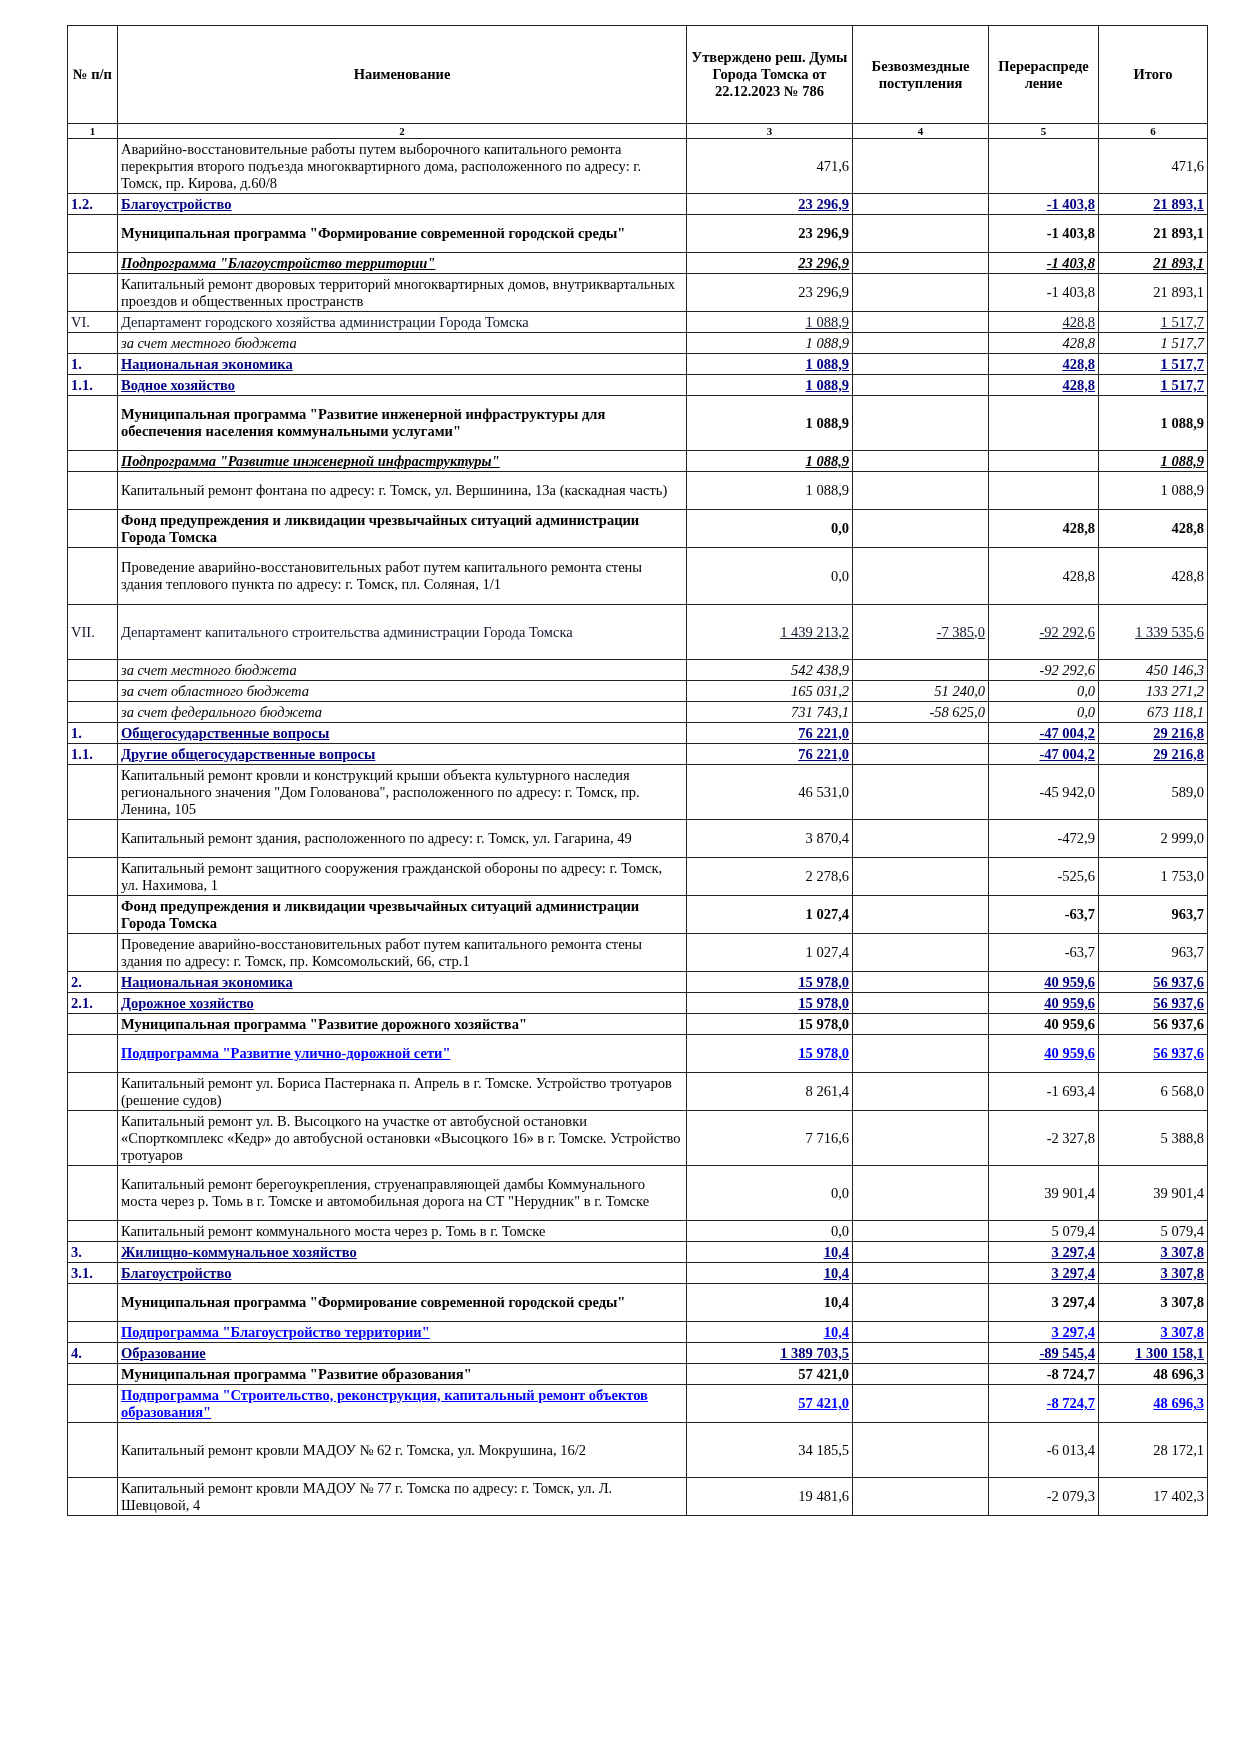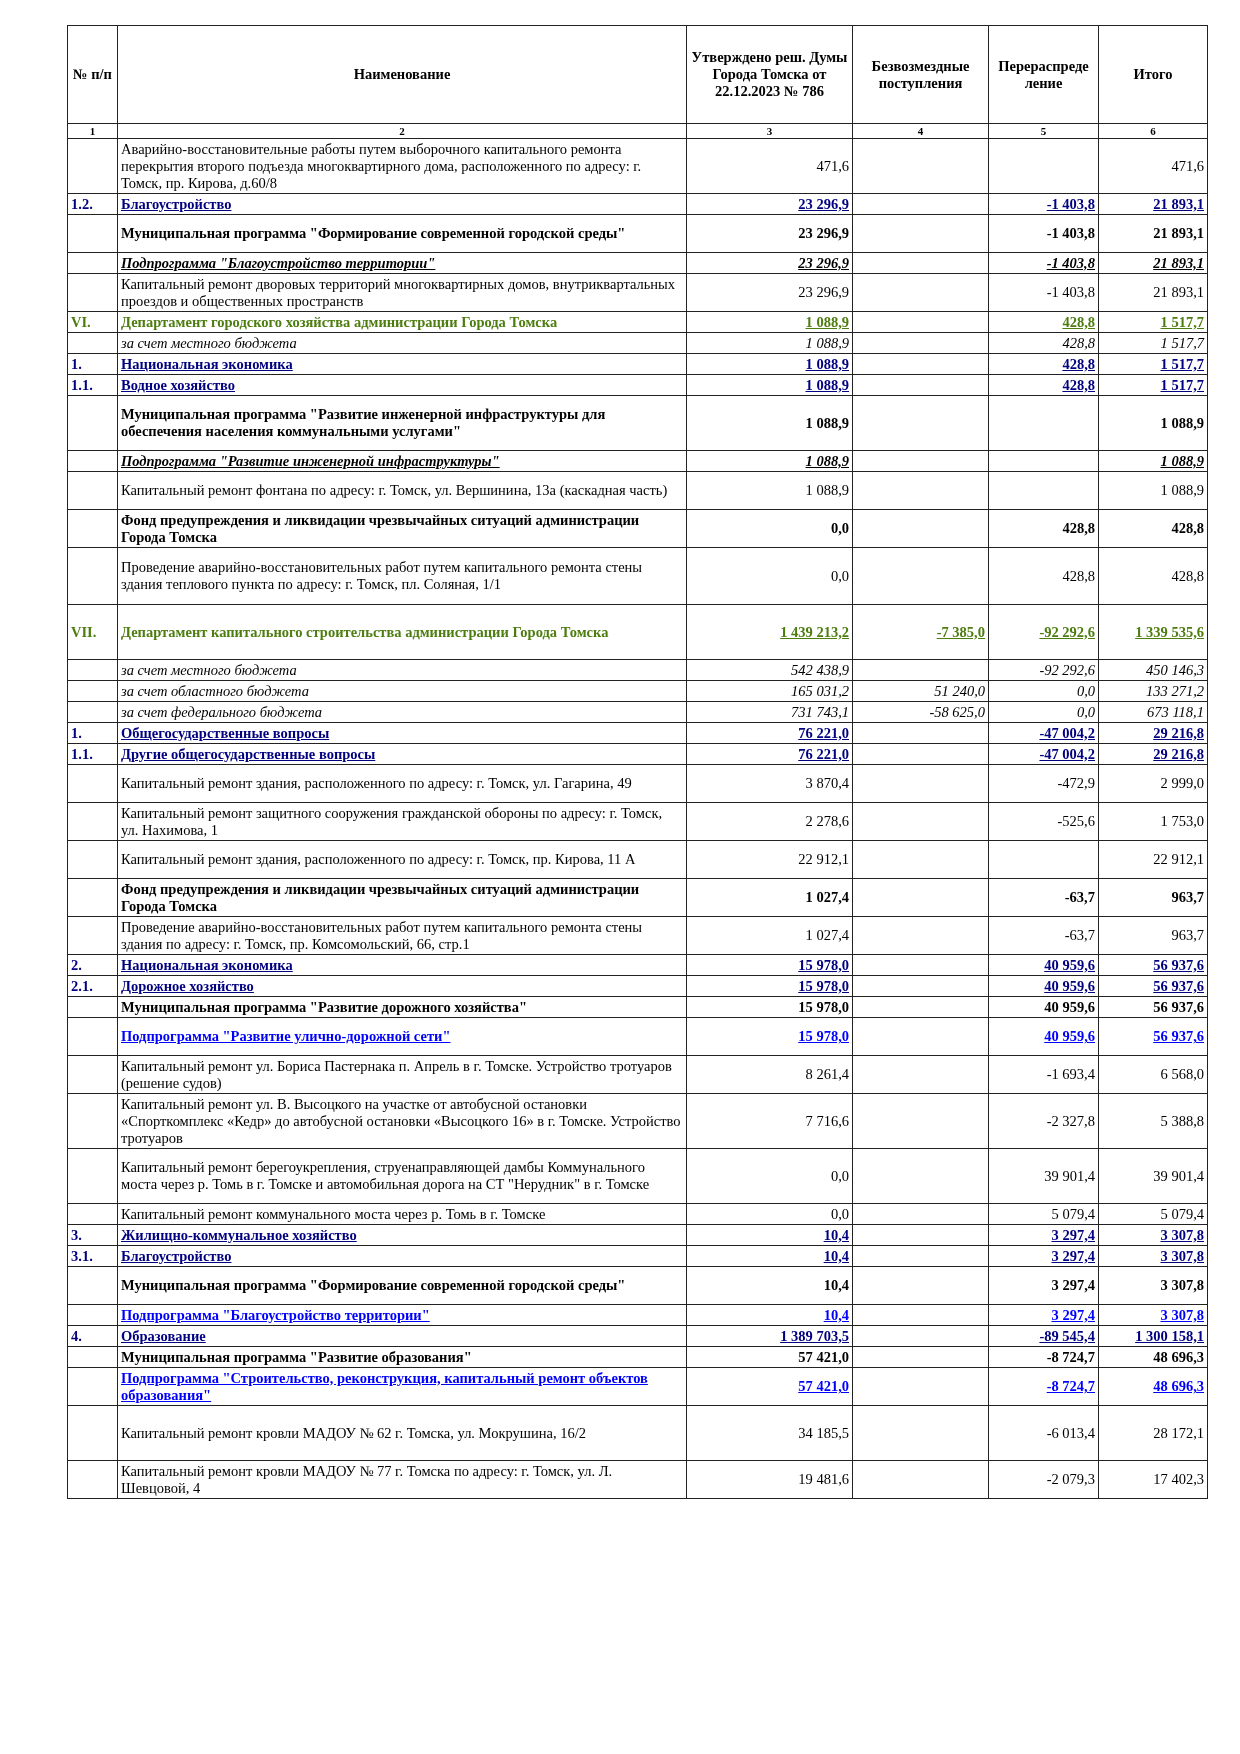--- a/index.html
+++ b/index.html
@@ -22,21 +22,21 @@
   col.c2 { width: 569px; }
   col.c3 { width: 166px; }
   col.c4 { width: 136px; }
   col.c5 { width: 110px; }
   col.c6 { width: 109px; }
   th { font-weight: bold; text-align: center; font-size: 14.5px; }
   tr.head th { height: 95px; }
   tr.colnums td { font-size: 11px; font-weight: bold; text-align: center; height: 14px; padding: 0 3px; line-height: 13px; }
   td.num { text-align: left; }
   td.val { text-align: right; white-space: nowrap; }
-  .r-dept td { color: #4d7c0f; font-weight: bold; }
+  .r-dept td { color: #0f172a; font-weight: normal; }
   .r-sect td { color: #000080; font-weight: bold; }
   .r-sect td.val, .r-sect td.name, .r-dept td.val { text-decoration: underline; }
   .r-sect td.num { text-decoration: none; }
   .r-prog td { font-weight: bold; }
   .r-sub td { font-weight: bold; font-style: italic; }
   .r-sub td.val, .r-sub td.name { text-decoration: underline; }
   .r-subb td { font-weight: bold; color: #0000ff; }
   .r-subb td.val, .r-subb td.name { text-decoration: underline; }
   .r-fund td { font-weight: bold; }
   .r-src td { font-style: italic; }
@@ -231,43 +231,43 @@
         <td class="val">29 216,8</td>
       </tr>
       <tr class="r-sect h1">
         <td class="num">1.1.</td>
         <td class="name">Другие общегосударственные вопросы</td>
         <td class="val">76 221,0</td>
         <td class="val"></td>
         <td class="val">-47 004,2</td>
         <td class="val">29 216,8</td>
       </tr>
+      <tr class="r-item h3">
+        <td class="num"></td>
+        <td class="name">Капитальный ремонт кровли и конструкций крыши объекта культурного наследия регионального значения "Дом Голованова", расположенного по адресу: г. Томск, пр. Ленина, 105</td>
+        <td class="val">46 531,0</td>
+        <td class="val"></td>
+        <td class="val">-45 942,0</td>
+        <td class="val">589,0</td>
+      </tr>
       <tr class="r-item h2">
         <td class="num"></td>
         <td class="name">Капитальный ремонт  здания, расположенного по адресу: г. Томск, ул. Гагарина, 49</td>
         <td class="val">3 870,4</td>
         <td class="val"></td>
         <td class="val">-472,9</td>
         <td class="val">2 999,0</td>
       </tr>
       <tr class="r-item h2">
         <td class="num"></td>
         <td class="name">Капитальный ремонт защитного сооружения гражданской обороны по адресу: г. Томск, ул. Нахимова, 1</td>
         <td class="val">2 278,6</td>
         <td class="val"></td>
         <td class="val">-525,6</td>
         <td class="val">1 753,0</td>
-      </tr>
-      <tr class="r-item h2">
-        <td class="num"></td>
-        <td class="name">Капитальный ремонт здания, расположенного по адресу: г. Томск, пр. Кирова, 11 А</td>
-        <td class="val">22 912,1</td>
-        <td class="val"></td>
-        <td class="val"></td>
-        <td class="val">22 912,1</td>
       </tr>
       <tr class="r-fund h2">
         <td class="num"></td>
         <td class="name">Фонд предупреждения и ликвидации чрезвычайных ситуаций администрации Города Томска</td>
         <td class="val">1 027,4</td>
         <td class="val"></td>
         <td class="val">-63,7</td>
         <td class="val">963,7</td>
       </tr>
       <tr class="r-item h2">

